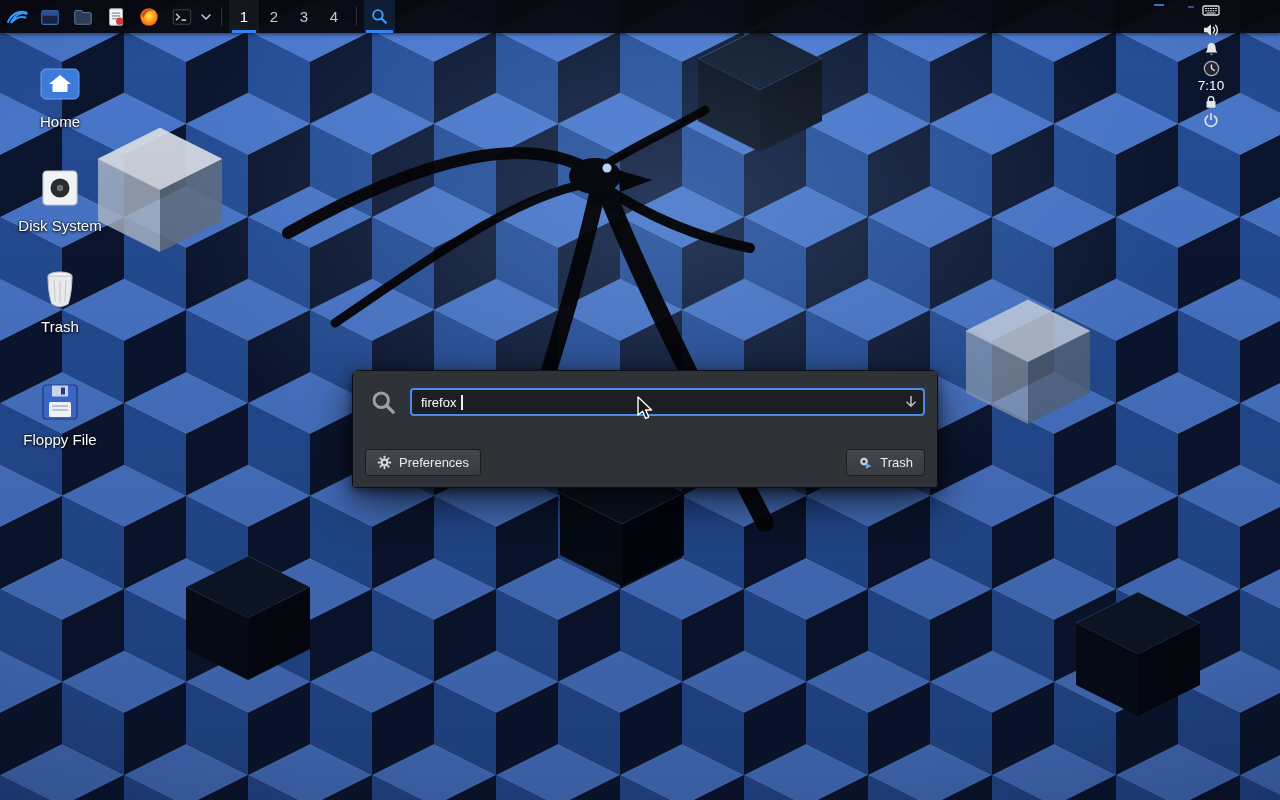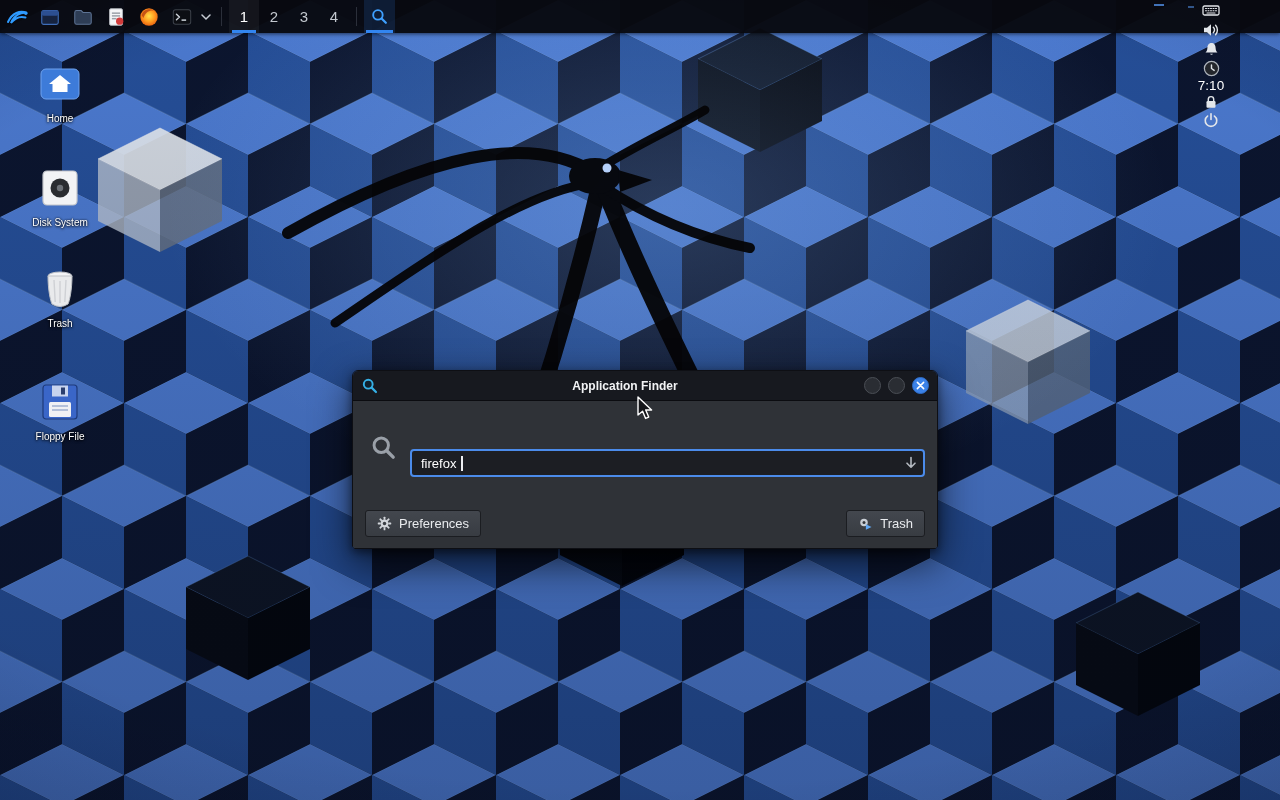--- a/index.html
+++ b/index.html
@@ -42,38 +42,38 @@
   }
   .graph .spike { position:absolute; right:22px; bottom:2px; width:2px; height:16px; background:#4aa6ff; }
   .graph .speck1 { position:absolute; left:6px; top:4px; width:10px; height:2px; background:rgba(90,160,255,.7); }
   .graph .speck2 { position:absolute; left:40px; top:6px; width:6px; height:2px; background:rgba(90,160,255,.5); }
   .tray-btn { width:33px; height:33px; border:none; background:transparent; display:flex; align-items:center; justify-content:center; }
   .clock { padding:0 9px; font-size:13.5px; color:#fff; background:transparent; border:none; }
 
   
   .dicon { position:absolute; left:14px; width:92px; display:flex; flex-direction:column; align-items:center; gap:7px; z-index:5; }
   .dicon-img { height:44px; display:flex; align-items:center; justify-content:center; }
-  .dicon-label { font-size:10px; color:#ffffff; text-shadow:0 1px 3px rgba(0,0,0,.95), 0 0 2px rgba(0,0,0,.9); }
+  .dicon-label { font-size:15px; color:#ffffff; text-shadow:0 1px 3px rgba(0,0,0,.95), 0 0 2px rgba(0,0,0,.9); }
 
   
   .finder { position:absolute; left:352px; top:370px; width:586px; z-index:40;
     border:1px solid #0e0f14; border-radius:6px 6px 3px 3px;
     box-shadow:0 14px 38px rgba(0,0,0,.66), 0 3px 10px rgba(0,0,0,.5); }
   .titlebar { position:relative; height:30px; background:#17191f; border-bottom:1px solid #0b0c10;
     border-radius:5px 5px 0 0; display:flex; align-items:center; padding:0 8px; }
   .t-title { position:absolute; left:0; right:40px; text-align:center; font-size:12px; font-weight:bold; color:#f2f3f5; pointer-events:none; }
   .winbtns { margin-left:auto; display:flex; gap:7px; align-items:center; }
   .winbtn { width:17px; height:17px; border-radius:50%; border:1px solid #4a4e55; background:#2a2d33;
     display:flex; align-items:center; justify-content:center; padding:0; }
   .winbtn.close { background:#3b82e8; border-color:#2f6bc4; }
   .fbody { background:#2f3237; padding:17px 12px 11px; border-radius:0 0 2px 2px; }
   .searchrow { display:flex; align-items:center; margin-bottom:13px; }
   .mag { margin:0 13px 0 5px; display:flex; }
   .finput { position:relative; flex:1; height:28px; background:#1c1e23; border:2px solid #4b8bea; border-radius:4px;
-    display:flex; align-items:center; padding:0 26px 0 9px; color:#fff; font-size:13px;margin-top:31px; }
+    display:flex; align-items:center; padding:0 26px 0 9px; color:#fff; font-size:13px; }
   .caret { width:1.5px; height:15px; background:#eceef1; margin-left:5px; }
   .dropbtn { position:absolute; right:6px; top:50%; transform:translateY(-50%); display:flex; border:none; background:transparent; padding:0; }
   .btnrow { display:flex; justify-content:space-between; }
   .fbtn { height:27px; display:inline-flex; align-items:center; gap:7px; padding:0 11px;
     background:linear-gradient(#43474e, #383c42); border:1px solid #1b1d21; border-radius:3px;
     color:#e9ebee; font-size:13px;margin-top:20px; }
 
   .cursor { position:absolute; left:636px; top:396px; z-index:60; pointer-events:none; }
 </style>
 </head>
@@ -302,38 +302,20 @@
         <rect x="11" y="2.5" width="16" height="11" fill="#c8d4ee"></rect>
         <rect x="20" y="4.5" width="4" height="7" fill="#2a3e6e"></rect>
         <rect x="8" y="19" width="22" height="15" rx="1.5" fill="#f0f1f4"></rect>
         <path d="M11 23 h16 M11 27 h16" stroke="#9fb0d0" stroke-width="1.4"></path>
       </svg>
     </div>
     <div class="dicon-label">Floppy File</div>
   </div>
 
   <div class="finder">
-    <div class="titlebar">
-      <span style="display:flex">
-        <svg width="17" height="17" viewBox="0 0 20 20">
-          <circle cx="8.5" cy="8.5" r="5.2" fill="#10222e" stroke="#35b0e6" stroke-width="2.3"></circle>
-          <line x1="12.8" y1="12.8" x2="17.6" y2="17.6" stroke="#35b0e6" stroke-width="2.6" stroke-linecap="round"></line>
-        </svg>
-      </span>
-      <span class="t-title">Application Finder</span>
-      <span class="winbtns">
-        <button class="winbtn"></button>
-        <button class="winbtn"></button>
-        <button class="winbtn close">
-          <svg width="9" height="9" viewBox="0 0 10 10">
-            <path d="M1.5 1.5 L8.5 8.5 M8.5 1.5 L1.5 8.5" stroke="#ffffff" stroke-width="1.7" stroke-linecap="round"></path>
-          </svg>
-        </button>
-      </span>
-    </div>
 
     <div class="fbody">
       <div class="searchrow">
         <span class="mag">
           <svg width="27" height="27" viewBox="0 0 24 24">
             <circle cx="10" cy="10" r="6.4" fill="none" stroke="#9aa0a8" stroke-width="2.6"></circle>
             <line x1="14.9" y1="14.9" x2="20.6" y2="20.6" stroke="#9aa0a8" stroke-width="3" stroke-linecap="round"></line>
           </svg>
         </span>
         <div class="finput">

